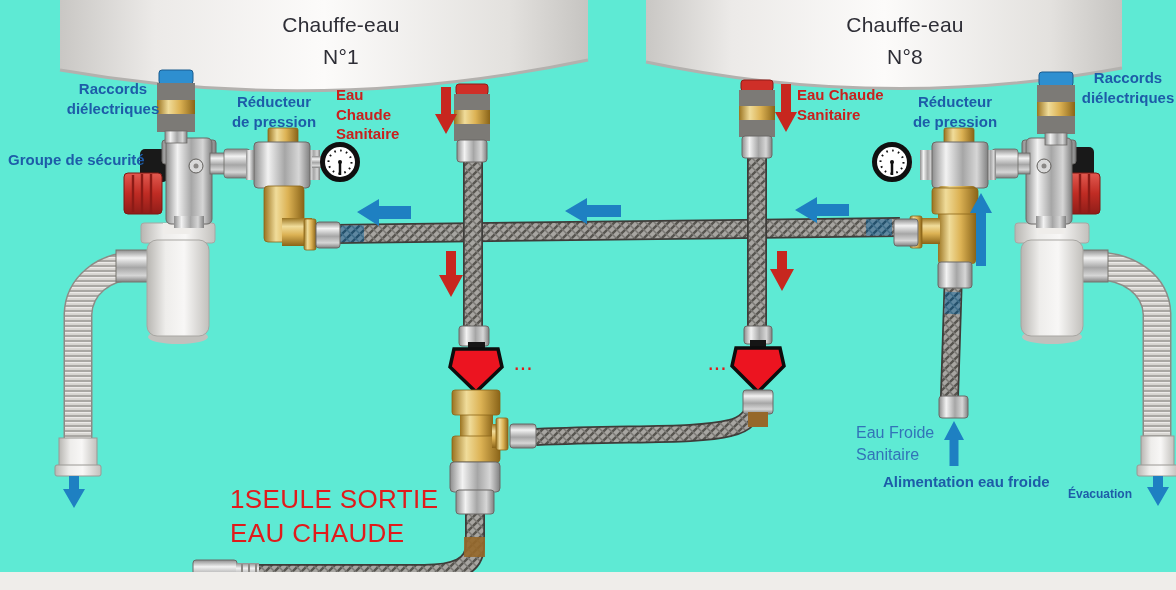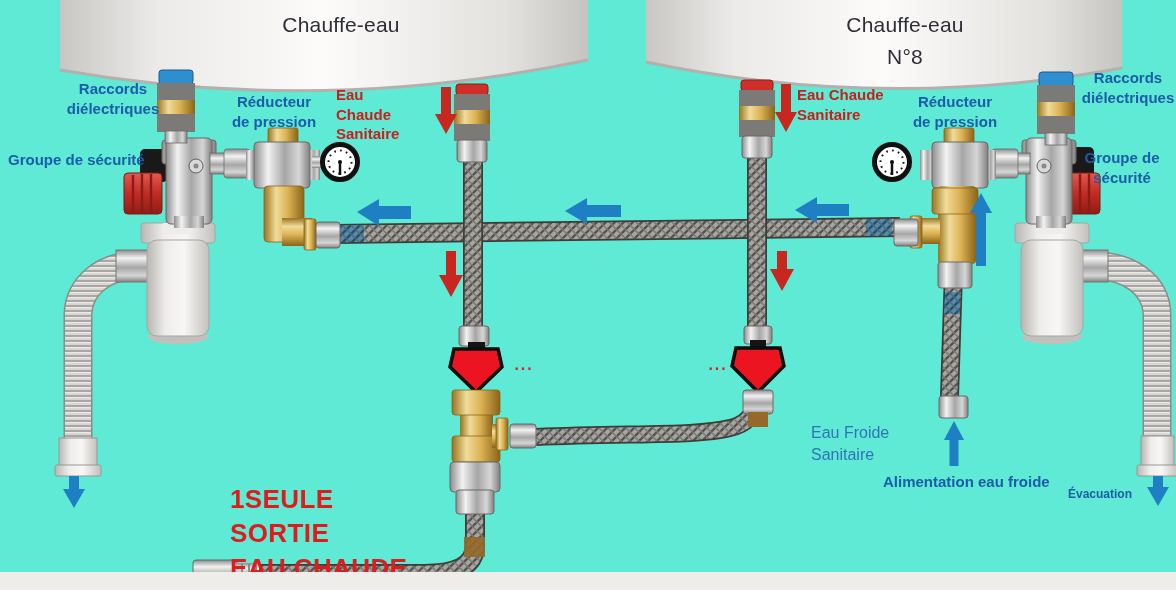--- a/index.html
+++ b/index.html
@@ -3,21 +3,21 @@
 <meta charset="utf-8">
 <style>
   html,body{margin:0;padding:0;}
   body{background:#efedea;font-family:"Liberation Sans",sans-serif;}
   .stage{position:relative;width:1176px;height:572px;background:#5eead4;overflow:hidden;}
   .art{position:absolute;left:0;top:0;width:1176px;height:590px;}
   .label{position:absolute;white-space:pre-line;line-height:1.3;}
   .blue-bold{font-weight:700;font-size:15px;}
   .red-label{font-weight:600;font-size:15px;}
   .vannes{font-size:23px;font-weight:500;}
-  .sortie{font-size:26px;font-weight:700;line-height:1.32;letter-spacing:.4px;}
+  .sortie{font-size:26px;font-weight:400;line-height:1.32;letter-spacing:.4px;}
   .light{font-size:16px;font-weight:400;line-height:1.4;}
   .tank-title{position:absolute;text-align:center;font-size:21px;color:#2e2e36;line-height:1.5;letter-spacing:.2px;}
   .tank-title span{display:block;}
 </style>
 </head>
 <body>
 
 <div class="stage">
 
 <svg class="art" viewBox="0 0 1176 590">
@@ -288,47 +288,46 @@
   <polygon points="782,291 770,269 777,269 777,251 787,251 787,269 794,269" fill="#c7271f"></polygon>
   <polygon points="981,193 970,213 976,213 976,266 986,266 986,213 992,213" fill="#1e80c2"></polygon>
   <polygon points="954,421 944,440 949.5,440 949.5,466 958.5,466 958.5,440 964,440" fill="#1e80c2"></polygon>
   <polygon points="74,508 63,489 69,489 69,476 79,476 79,489 85,489" fill="#1e80c2"></polygon>
   <polygon points="1158,506 1147,487 1153,487 1153,476 1163,476 1163,487 1169,487" fill="#1e80c2"></polygon>
 </g>
 </svg>
 
 <div class="tank-title" style="left:256px;top:9px;width:170px">
   <span>Chauffe-eau</span>
+  <span>N°1</span>
 </div>
 <div class="tank-title" style="left:820px;top:9px;width:170px">
   <span>Chauffe-eau</span>
   <span>N°8</span>
 </div>
 
 <div class="label blue-bold" style="left: 52px; top: 79px; width: 122px; text-align: center; color: rgb(29, 92, 168);">Raccords
 diélectriques</div>
 <div class="label blue-bold" style="left: 8px; top: 150px; width: 160px; color: rgb(29, 92, 168);">Groupe de sécurité</div>
 <div class="label blue-bold" style="left: 222px; top: 92px; width: 104px; text-align: center; color: rgb(29, 92, 168);">Réducteur
 de pression</div>
 <div class="label red-label" style="left: 336px; top: 85px; width: 85px; color: rgb(201, 32, 29);">Eau Chaude
 Sanitaire</div>
 
 <div class="label red-label" style="left: 797px; top: 85px; width: 95px; color: rgb(201, 32, 29);">Eau Chaude
 Sanitaire</div>
 <div class="label blue-bold" style="left: 903px; top: 92px; width: 104px; text-align: center; color: rgb(29, 92, 168);">Réducteur
 de pression</div>
 <div class="label blue-bold" style="left: 1080px; top: 68px; width: 96px; text-align: center; color: rgb(29, 92, 168);">Raccords
 diélectriques</div>
-<div class="label blue-bold" style="left: 1078px; top: 148px; width: 88px; text-align: center; color: rgb(29, 92, 168);">Groupe de
-sécurité</div>
 
 <div class="label vannes" style="left: 508px; top: 348px; width: 30px; text-align: center; color: rgb(224, 27, 28);">...</div>
 <div class="label vannes" style="left: 700px; top: 348px; width: 34px; text-align: center; color: rgb(224, 27, 28);">...</div>
 
-<div class="label light" style="left: 811px; top: 422px; width: 95px; color: rgb(50, 115, 184);">Eau Froide
+<div class="label light" style="left: 856px; top: 422px; width: 95px; color: rgb(50, 115, 184);">Eau Froide
 Sanitaire</div>
 <div class="label blue-bold" style="left: 883px; top: 472px; width: 175px; color: rgb(29, 92, 168);">Alimentation eau froide</div>
 <div class="label blue-bold" style="left: 1068px; top: 487px; width: 85px; font-size: 12px; color: rgb(29, 92, 168);">Évacuation</div>
 
 <div class="label sortie" style="left: 230px; top: 482px; width: 210px; color: rgb(224, 27, 28);">1SEULE SORTIE
 EAU CHAUDE</div>
 
 </div>
 
 </body></html>

